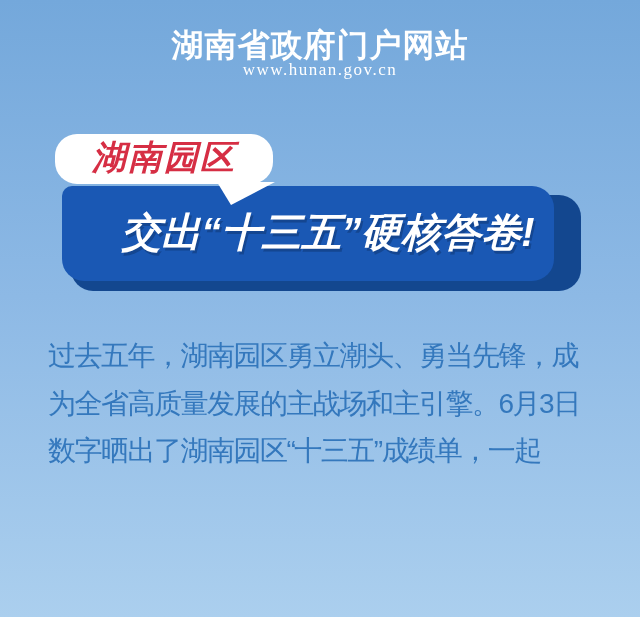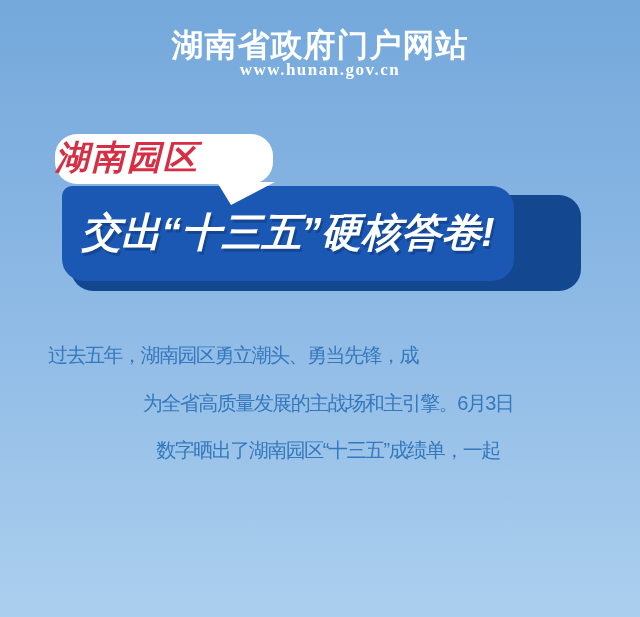--- a/index.html
+++ b/index.html
@@ -17,55 +17,56 @@
   
   .site-name{
     position:absolute;top:31px;left:0;width:640px;
     text-align:center;
     color:#ffffff;font-size:32px;font-weight:700;letter-spacing:1px;
     line-height:28px;
   }
   .site-url{
     position:absolute;top:60px;left:0;width:640px;
     text-align:center;
-    color:#ffffff;font-size:17px;font-weight:700;letter-spacing:1.5px;
+    color:#ffffff;font-size:17px;font-weight:400;letter-spacing:1.5px;
     font-family:"Liberation Serif","DejaVu Serif",serif;
     line-height:20px;
   }
 
   
   .banner-shadow{
     position:absolute;left:71px;top:195px;
     width:510px;height:96px;
     background:#13478f;
     border-radius:14px 22px 22px 22px;
     z-index:1;
   }
   .banner{
     position:absolute;left:62px;top:186px;
     width:452px;height:95px;
     background:#1a58b4;
     border-radius:10px 22px 22px 22px;
     display:flex;align-items:center;justify-content:center;
     z-index:2;
+    padding-left:40px;
   }
   .headline{
     color:#ffffff;
     font-size:40px;font-weight:800;font-style:italic;
     letter-spacing:0px;
     text-shadow:2px 3px 0 rgba(13,52,110,0.5);
     white-space:nowrap;
     padding-bottom:2px;
   }
   .badge{
     position:absolute;left:55px;top:134px;
     width:218px;height:50px;
     background:#ffffff;
     border-radius:22px;
-    display:flex;align-items:center;justify-content:flex-start;
+    display:flex;align-items:center;justify-content:center;
     z-index:4;
   }
   .badge-label{
     font-family:"Liberation Serif","DejaVu Serif",serif;
     font-size:34px;font-weight:700;font-style:italic;
     letter-spacing:2px;
     white-space:nowrap;
     padding-bottom:3px;
   }
   .badge-tail{
@@ -73,21 +74,21 @@
     width:58px;height:23px;
     display:block;
   }
 
   
   .article{
     position:absolute;left:48px;top:332px;
     width:560px;
   }
   .article-line{
-    font-size:20px;
+    font-size:28px;
     letter-spacing:-1.5px;
     line-height:47.5px;
     white-space:nowrap;
   }
 </style>
 </head>
 <body>
 
 <div class="page">
 
@@ -102,17 +103,17 @@
 
   <div class="badge">
     <div class="badge-label" style="color: rgb(214, 46, 68);">湖南园区</div>
     <svg class="badge-tail" viewBox="0 0 58 23" preserveAspectRatio="none">
       <polygon points="0,0 58,0 14,23" fill="#ffffff"></polygon>
     </svg>
   </div>
 
   <div class="article">
     <div class="article-line" style="color: rgb(52, 120, 189);">过去五年，湖南园区勇立潮头、勇当先锋，成</div>
-    <div class="article-line" style="color: rgb(52, 120, 189); text-align: center;">为全省高质量发展的主战场和主引擎。6月3日</div>
-    <div class="article-line" style="color: rgb(52, 120, 189); text-align: center;">数字晒出了湖南园区“十三五”成绩单，一起</div>
+    <div class="article-line" style="color: rgb(52, 120, 189);">为全省高质量发展的主战场和主引擎。6月3日</div>
+    <div class="article-line" style="color: rgb(52, 120, 189);">数字晒出了湖南园区“十三五”成绩单，一起</div>
   </div>
 
 </div>
 
 </body></html>

